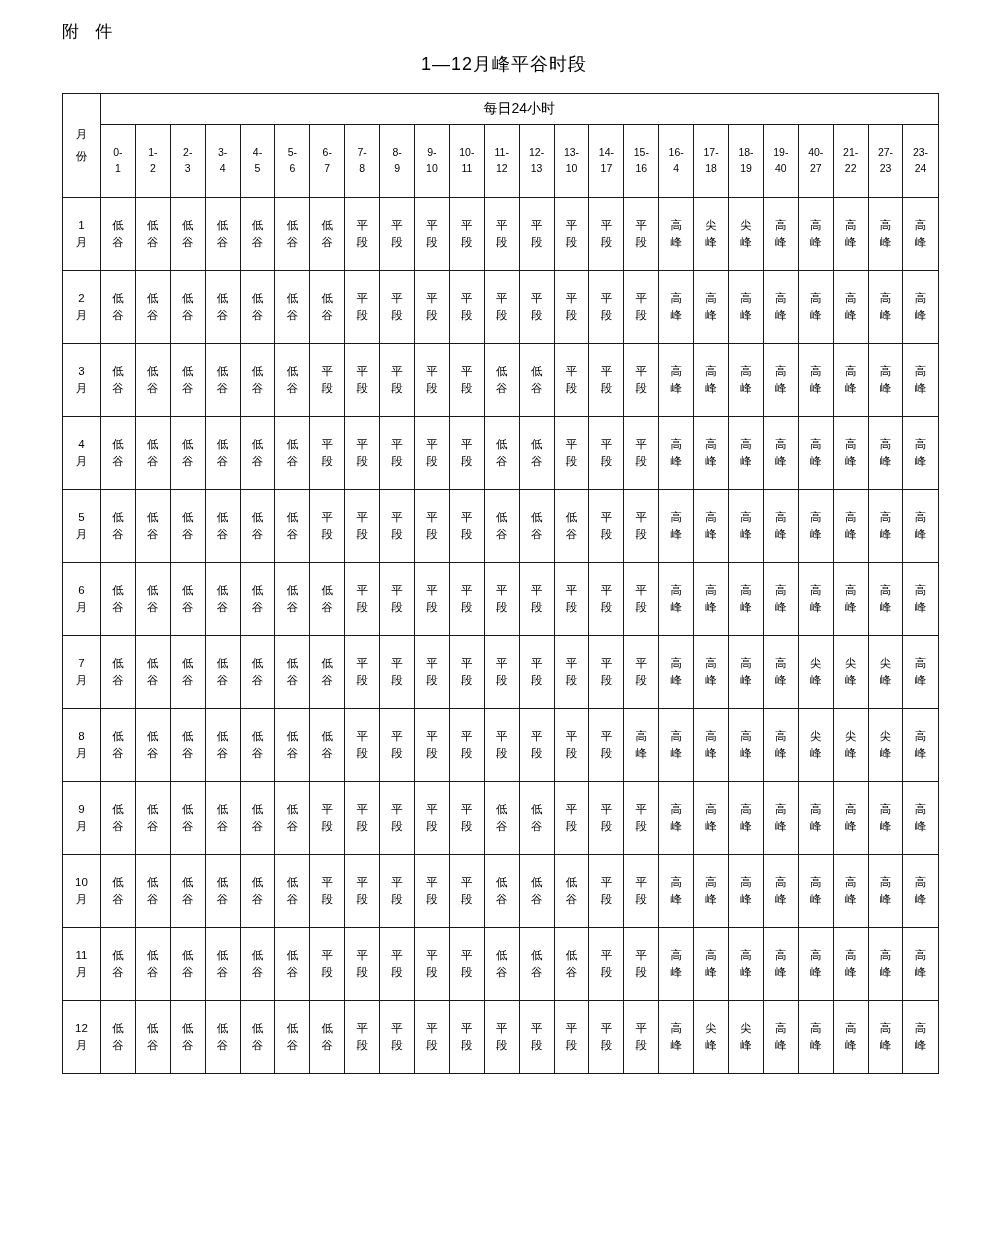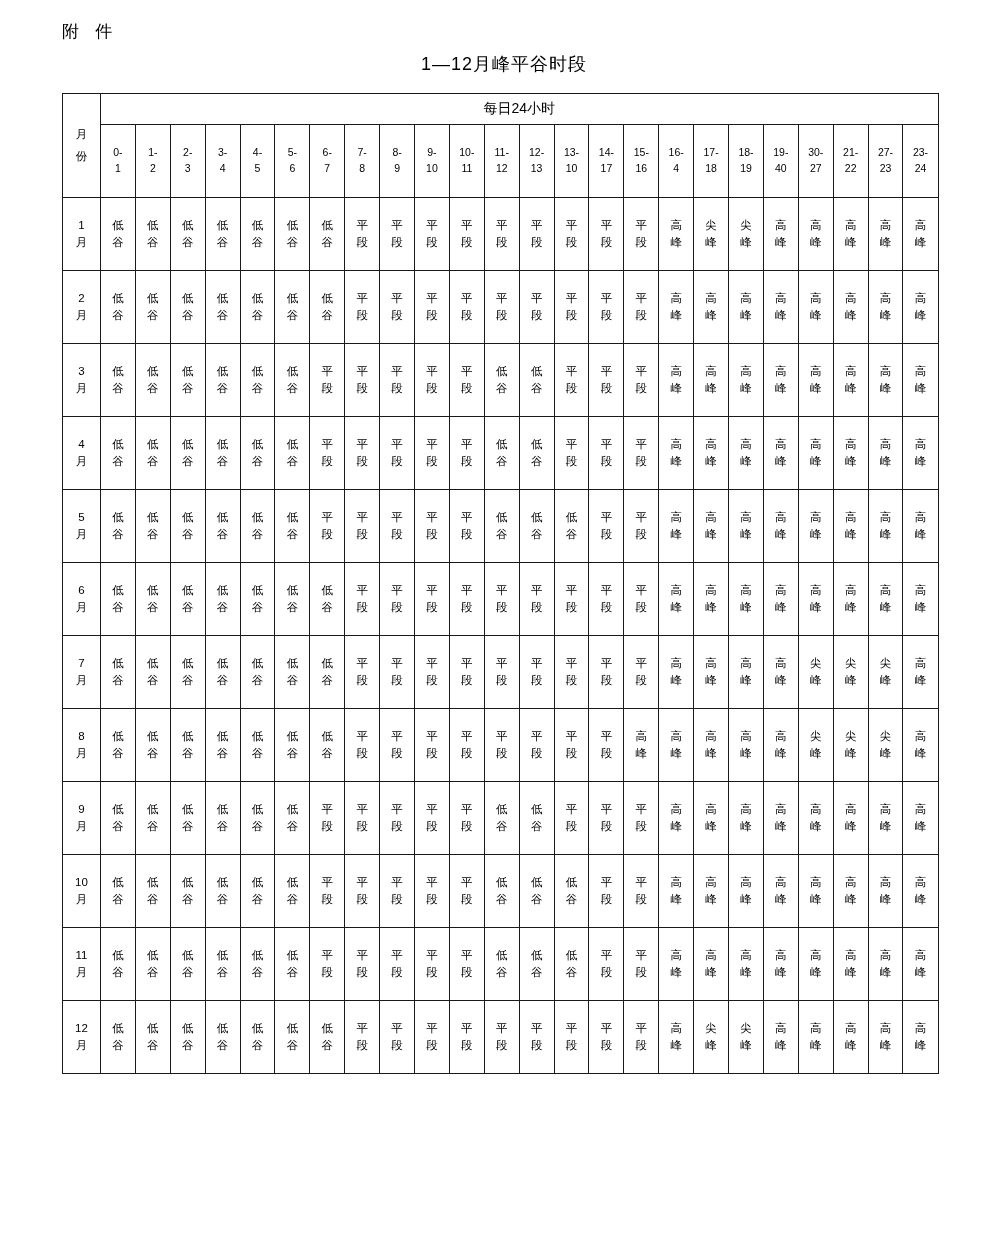--- a/index.html
+++ b/index.html
@@ -213,21 +213,21 @@
             </td>
             <td class="hdr-hour">
               <span class="ln">18-</span>
               <span class="ln">19</span>
             </td>
             <td class="hdr-hour">
               <span class="ln">19-</span>
               <span class="ln">40</span>
             </td>
             <td class="hdr-hour">
-              <span class="ln">30-</span>
+              <span class="ln">40-</span>
               <span class="ln">27</span>
             </td>
             <td class="hdr-hour">
               <span class="ln">21-</span>
               <span class="ln">22</span>
             </td>
             <td class="hdr-hour">
               <span class="ln">27-</span>
               <span class="ln">23</span>
             </td>

